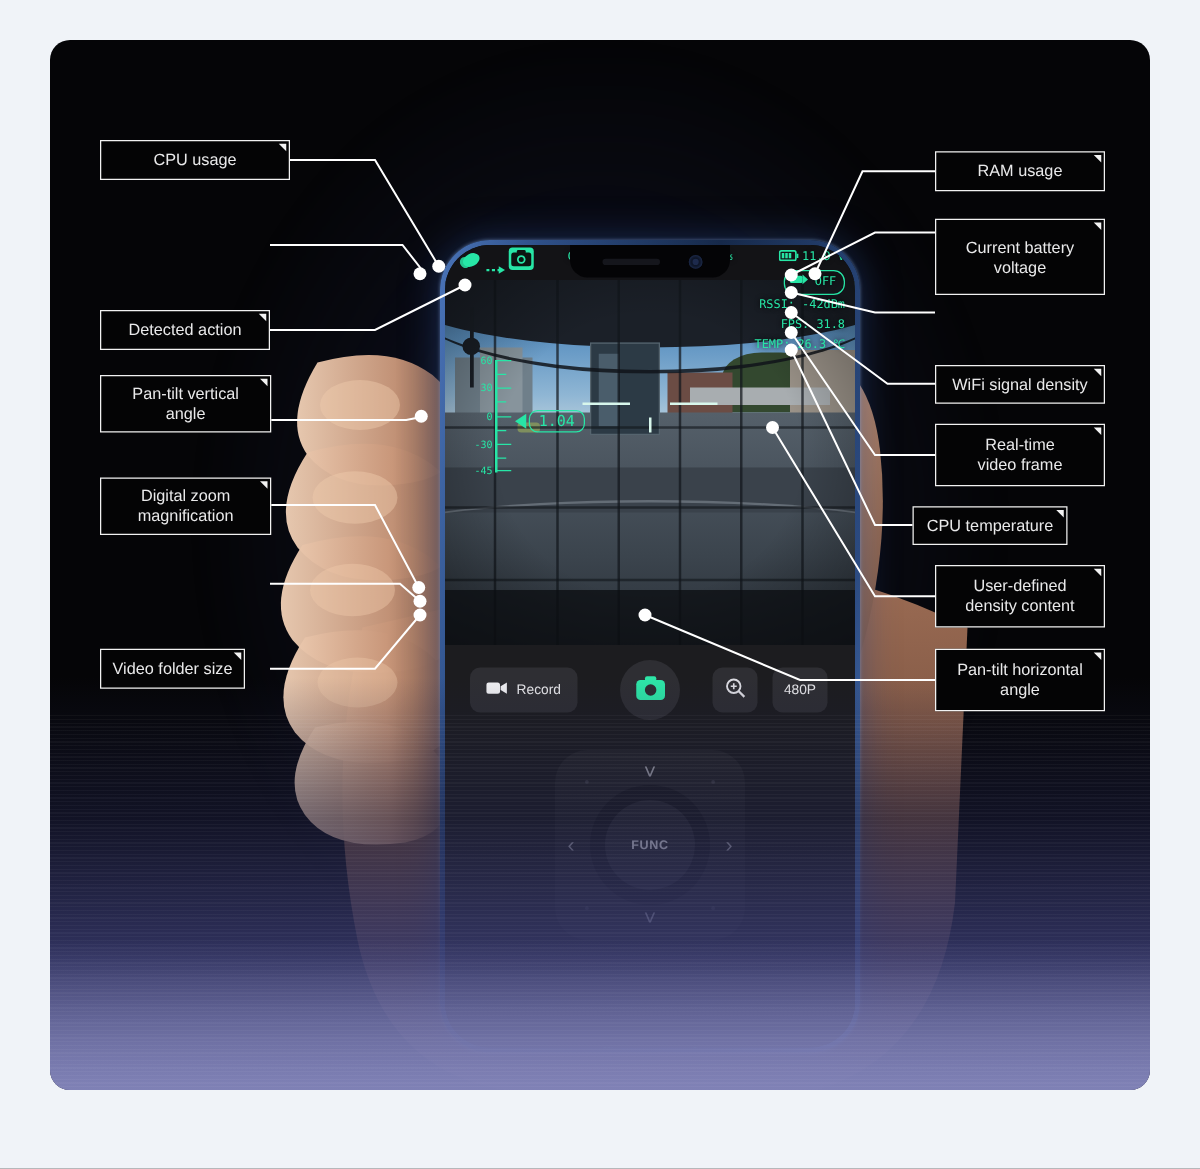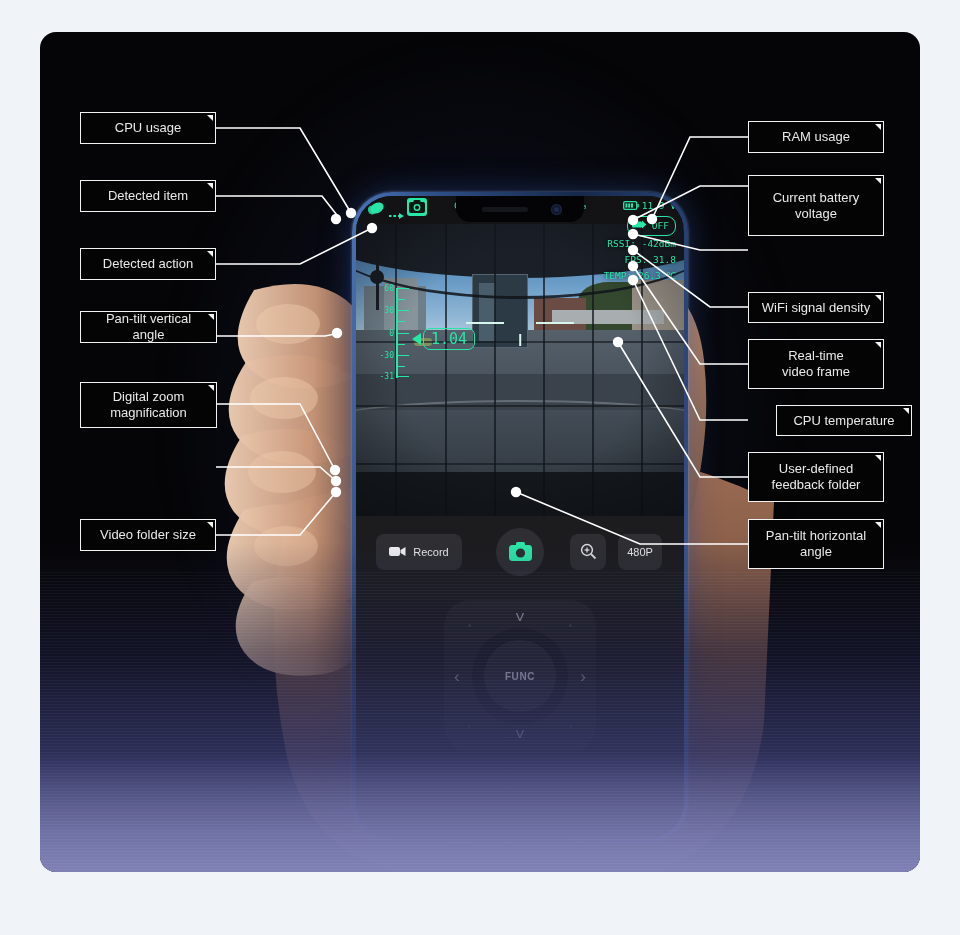--- a/index.html
+++ b/index.html
@@ -132,21 +132,21 @@
   }
   .hud-left-scale{position:absolute;left:8px;top:92px;width:60px;height:90px;font-size:8px;}
   .scale-bar{position:absolute;left:32px;top:0;width:1.6px;height:90px;background:#27e6a6;}
   .tick{position:absolute;left:32px;width:9px;height:1.4px;background:#27e6a6;}
   .tick.big{width:13px;}
   .sval{position:absolute;right:30px;text-align:right;white-space:nowrap;}
   .zoom-tag{
     position:absolute;left:56px;top:132px;display:flex;align-items:center;gap:2px;
   }
   .zoom-tri{width:0;height:0;border-top:6px solid transparent;border-bottom:6px solid transparent;border-right:9px solid #27e6a6;}
-  .zoom-box{border:1.6px solid #27e6a6;border-radius:7px;padding:1px 7px;font-size:15px;}
+  .zoom-box{border:1.6px solid #27e6a6;border-radius:7px;padding:1px 7px;font-size:12px;}
   .crosshair{position:absolute;left:50%;top:116px;transform:translateX(-50%);width:108px;height:34px;}
   .ch-l{position:absolute;left:0;top:10px;width:38px;height:1.6px;background:#d8f7ec;}
   .ch-r{position:absolute;right:0;top:10px;width:38px;height:1.6px;background:#d8f7ec;}
   .ch-c{position:absolute;left:50%;top:22px;transform:translateX(-50%);width:1.6px;height:12px;background:#d8f7ec;}
   .hud-stats{position:absolute;left:10px;bottom:6px;font-size:9px;line-height:13px;
              text-shadow:0 0 4px rgba(0,0,0,.9);}
   .compass{position:absolute;left:50%;bottom:-14px;transform:translateX(-50%);width:96px;height:72px;}
   .comp-val{
     position:absolute;left:50%;top:-26px;transform:translateX(-50%);
     border:1.6px solid #27e6a6;border-radius:7px;padding:0px 6px;font-size:11px;white-space:nowrap;
@@ -347,21 +347,21 @@
               <div class="tick" style="top:33px"></div>
               <div class="tick big" style="top:45px"></div>
               <div class="tick" style="top:56px"></div>
               <div class="tick big" style="top:67px"></div>
               <div class="tick" style="top:78px"></div>
               <div class="tick big" style="top:88px"></div>
               <div class="sval" style="top:-4px">60</div>
               <div class="sval" style="top:18px">30</div>
               <div class="sval" style="top:41px">0</div>
               <div class="sval" style="top:63px">-30</div>
-              <div class="sval" style="top:84px">-31</div>
+              <div class="sval" style="top:84px">-45</div>
             </div>
 
             <div class="zoom-tag">
               <span class="zoom-tri"></span>
               <span class="zoom-box">1.04</span>
             </div>
 
             <div class="crosshair">
               <span class="ch-l"></span>
                 <span class="ch-r"></span>
@@ -513,43 +513,39 @@
       <circle cx="633" cy="220" r="5.2"></circle>
       <circle cx="633" cy="234" r="5.2"></circle>
       <circle cx="633" cy="250" r="5.2"></circle>
       <circle cx="633" cy="266" r="5.2"></circle>
       <circle cx="633" cy="280" r="5.2"></circle>
       <circle cx="618" cy="342" r="5.2"></circle>
       <circle cx="516" cy="492" r="5.2"></circle>
     </g>
   </svg>
 
-  <div class="lbl" style="left:80px;top:112px;width:136px;height:32px">
+  <div class="lbl" style="left:80px;top:112px;width:152px;height:32px">
     <span class="notch-tri"></span>
     <span>CPU usage</span>
   </div>
-  <div class="lbl" style="left:80px;top:180px;width:136px;height:32px">
-    <span class="notch-tri"></span>
-    <span>Detected item</span>
-  </div>
   <div class="lbl" style="left:80px;top:248px;width:136px;height:32px">
     <span class="notch-tri"></span>
     <span>Detected action</span>
   </div>
-  <div class="lbl" style="left:80px;top:311px;width:137px;height:32px;white-space:pre-line">
+  <div class="lbl" style="left:80px;top:300px;width:137px;height:46px;white-space:pre-line">
     <span class="notch-tri"></span>
     <span>Pan-tilt vertical
 angle</span>
   </div>
   <div class="lbl" style="left:80px;top:382px;width:137px;height:46px;white-space:pre-line">
     <span class="notch-tri"></span>
     <span>Digital zoom
 magnification</span>
   </div>
-  <div class="lbl" style="left:80px;top:519px;width:136px;height:32px">
+  <div class="lbl" style="left:80px;top:519px;width:116px;height:32px">
     <span class="notch-tri"></span>
     <span>Video folder size</span>
   </div>
 
   <div class="lbl" style="left:748px;top:121px;width:136px;height:32px">
     <span class="notch-tri"></span>
     <span>RAM usage</span>
   </div>
   <div class="lbl" style="left:748px;top:175px;width:136px;height:61px;white-space:pre-line">
     <span class="notch-tri"></span>
@@ -558,28 +554,28 @@
   </div>
   <div class="lbl" style="left:748px;top:292px;width:136px;height:31px">
     <span class="notch-tri"></span>
     <span>WiFi signal density</span>
   </div>
   <div class="lbl" style="left:748px;top:339px;width:136px;height:50px;white-space:pre-line">
     <span class="notch-tri"></span>
     <span>Real-time
 video frame</span>
   </div>
-  <div class="lbl" style="left:776px;top:405px;width:136px;height:31px">
+  <div class="lbl" style="left:730px;top:405px;width:124px;height:31px">
     <span class="notch-tri"></span>
     <span>CPU temperature</span>
   </div>
   <div class="lbl" style="left:748px;top:452px;width:136px;height:50px;white-space:pre-line">
     <span class="notch-tri"></span>
     <span>User-defined
-feedback folder</span>
+density content</span>
   </div>
   <div class="lbl" style="left:748px;top:519px;width:136px;height:50px;white-space:pre-line">
     <span class="notch-tri"></span>
     <span>Pan-tilt horizontal
 angle</span>
   </div>
 
 </div>
 
 </body></html>

